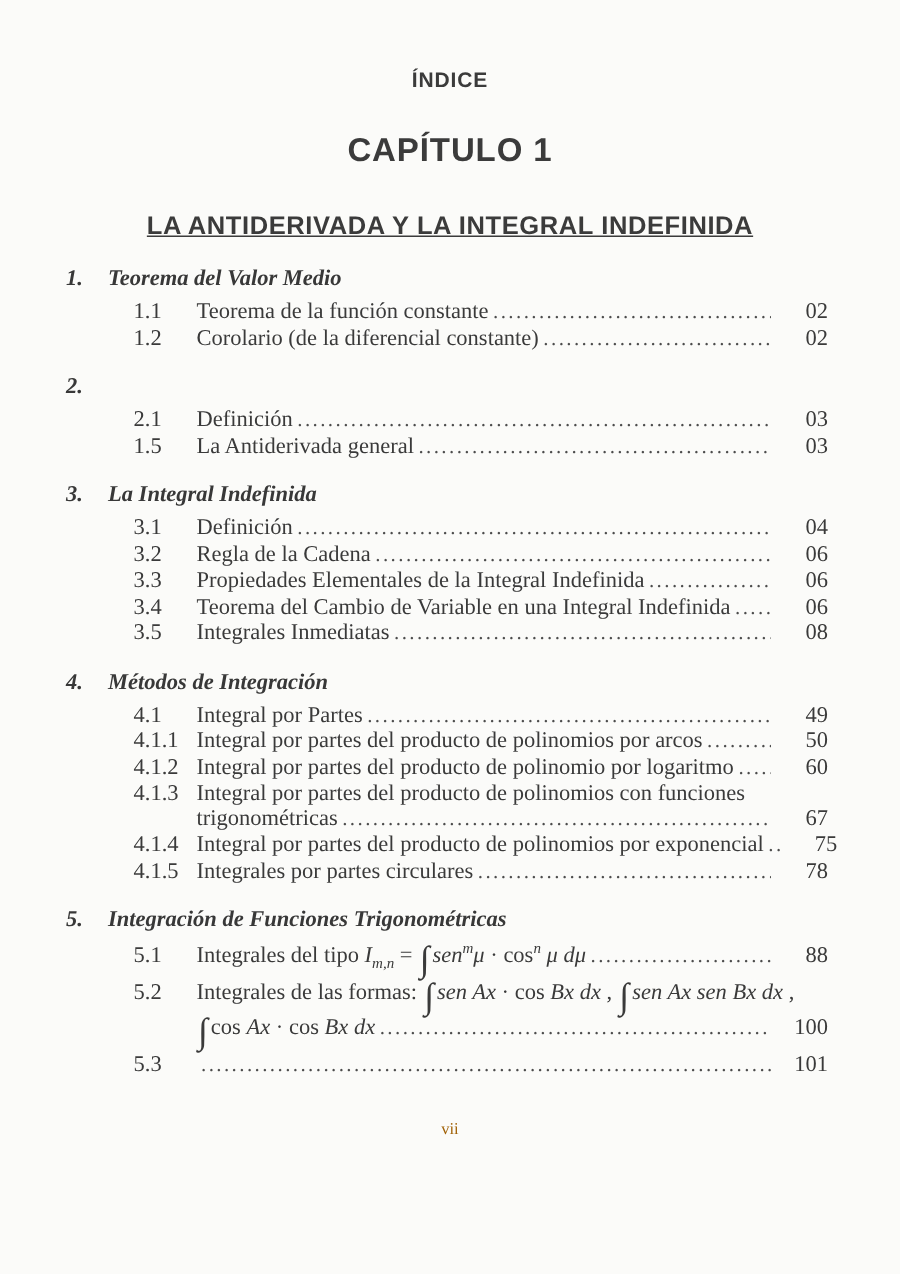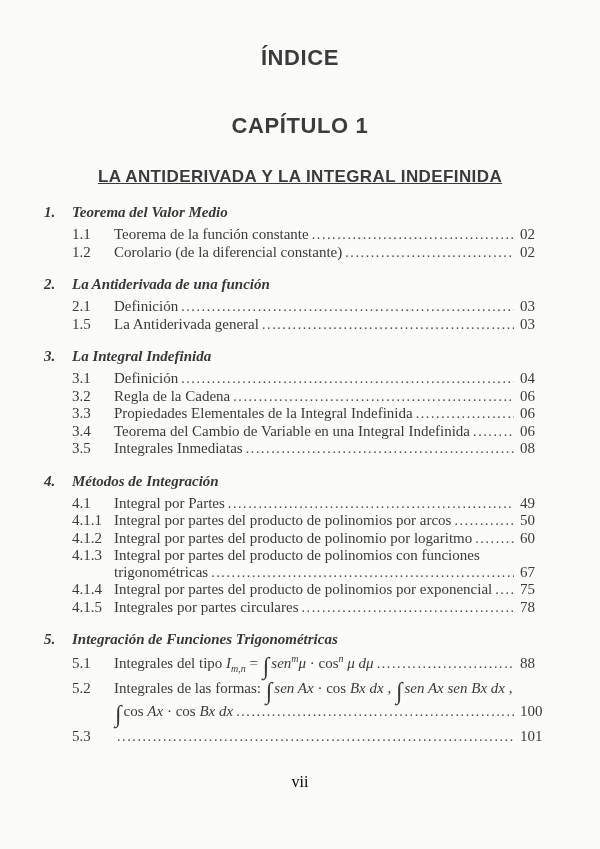--- a/index.html
+++ b/index.html
@@ -11,63 +11,63 @@
     overflow:hidden;
   }
   .doc{padding-top:45px;}
   .h-index,.h-chapter,.h-title{
     font-family:"Liberation Sans",sans-serif;
     font-weight:bold;
     text-align:center;
     color:#3b3b3b;
     margin:0;
   }
-  .h-index{font-size:22px;letter-spacing:.6px;margin-bottom:42px;}
+  .h-index{font-size:14px;letter-spacing:.6px;margin-bottom:26px;}
   .h-chapter{font-size:22px;letter-spacing:.6px;margin-bottom:28px;}
   .h-title{font-size:17px;letter-spacing:.4px;margin-bottom:17px;text-decoration:underline;}
 
   #toc{padding:0 48px 0 44px;font-size:15px;}
   .sec{margin-top:15px;}
   .sec:first-child{margin-top:0;}
   .sec-heading{
     display:flex;
     font-weight:bold;font-style:italic;
     font-size:15px;line-height:17px;
     margin-bottom:5px;
     color:#383838;
   }
   .sec-num{width:28px;flex:none;}
   .row{
     display:flex;align-items:baseline;
-    margin-left:28px;
+    margin-left:45px;
     line-height:16.5px;
   }
   .row-num{width:42px;flex:none;}
   .row-text{flex:0 1 auto;white-space:nowrap;}
   .dots{
     flex:1 1 8px;min-width:8px;
     overflow:hidden;white-space:nowrap;
     margin:0 6px 0 3px;
     color:#4c4c4c;
   }
   .dots::after{
     content:"......................................................................................................................................................";
     font-size:14px;letter-spacing:1.6px;
   }
-  .page-num{flex:none;width:32px;}
+  .page-num{flex:none;width:32px;text-align:right;}
   .row.tall{margin-top:7px;margin-bottom:7px;}
   .tok-m{font-style:italic;}
   .tok-sup{font-style:italic;font-size:10px;vertical-align:super;line-height:0;}
   .tok-sub{font-style:italic;font-size:10px;vertical-align:sub;line-height:0;}
   .tok-int{font-size:24px;line-height:0;vertical-align:-6px;padding:0 2px 0 1px;font-style:normal;}
   .footer{
     text-align:center;
     margin-top:28px;
-    font-size:16px;
-    color:#000000;
+    font-size:11px;
+    color:#a16207;
   }
 </style>
 </head>
 <body>
 
 <div class="doc">
   <h1 class="h-index">ÍNDICE</h1>
   <h2 class="h-chapter">CAPÍTULO 1</h2>
   <h2 class="h-title">LA ANTIDERIVADA Y LA INTEGRAL INDEFINIDA</h2>
 
@@ -86,21 +86,20 @@
         <div class="row">
           <span class="row-num">1.2</span>
           <span class="row-text"><span class="tok-t">Corolario (de la diferencial constante)</span></span>
           <span class="dots"></span>
           <span class="page-num">02</span>
         </div>
       </div>
       <div class="sec">
         <div class="sec-heading">
           <span class="sec-num">2.</span>
-          <span class="sec-title">La Antiderivada de una función</span>
         </div>
         <div class="row">
           <span class="row-num">2.1</span>
           <span class="row-text"><span class="tok-t">Definición</span></span>
           <span class="dots"></span>
           <span class="page-num">03</span>
         </div>
         <div class="row">
           <span class="row-num">1.5</span>
           <span class="row-text"><span class="tok-t">La Antiderivada general</span></span>

